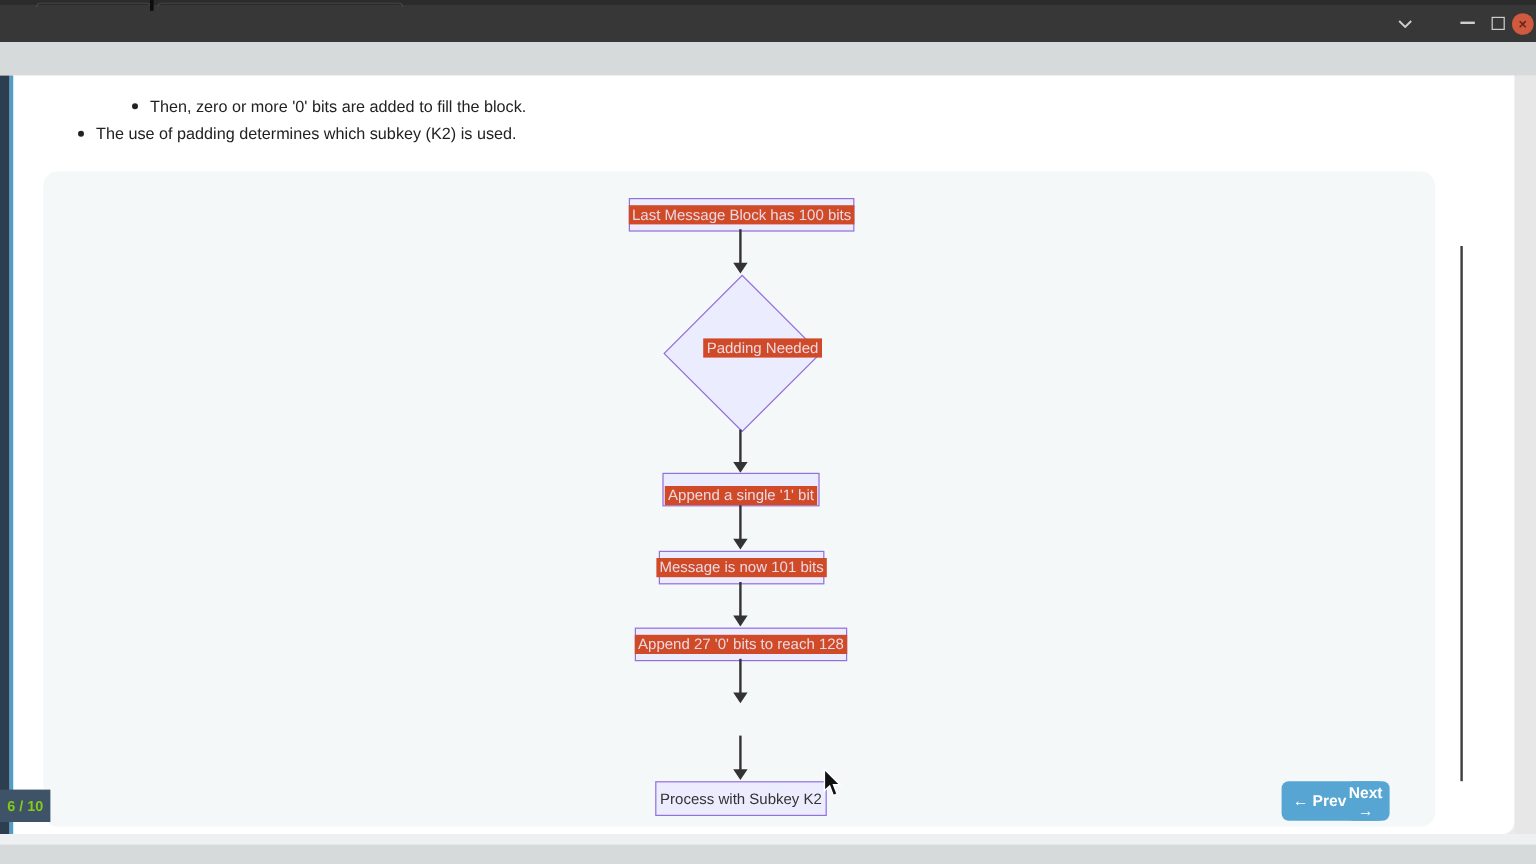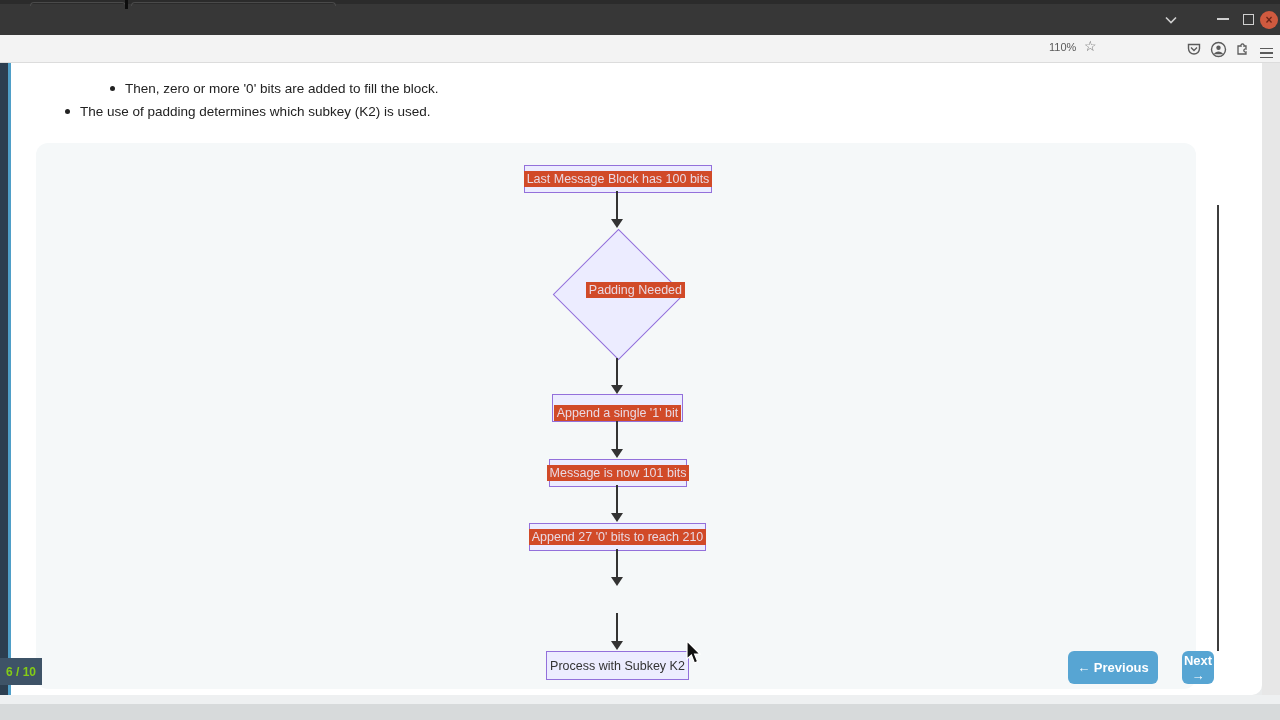--- a/index.html
+++ b/index.html
@@ -44,21 +44,21 @@
   .fc-diamond{position:absolute;left:572px;top:248px;width:91px;height:91px;background:#ECECFF;border:1px solid #9370DB;transform:rotate(45deg);}
   .fc-diamond-label{position:absolute;left:549px;top:283px;width:136px;text-align:right;font-size:12.5px;white-space:nowrap;}
   .fc-arrow{position:absolute;left:616px;width:2px;background:#333;}
   .fc-arrow::after{content:"";position:absolute;left:-5px;bottom:-8px;border-left:6px solid transparent;border-right:6px solid transparent;border-top:9px solid #333;}
   .vline{position:absolute;left:1217px;top:205px;width:2px;height:446px;background:#3d3d3d;}
 
   
   .badge{position:absolute;left:0;top:658px;width:42px;height:27px;background:#3e5367;color:#84cc16;font-size:12px;font-weight:bold;display:flex;align-items:center;justify-content:center;z-index:5;}
   .navbtn{position:absolute;top:651px;height:33px;border:none;border-radius:6px;background:#57a5d3;color:#fff;font-size:13px;font-weight:600;font-family:inherit;display:flex;align-items:center;justify-content:center;cursor:pointer;}
   .btn-prev{left:1068px;width:90px;}
-  .btn-next{left:1182px;width:32px;}
+  .btn-next{left:1122px;width:32px;}
 
   .cursor{position:absolute;left:686px;top:640px;z-index:9;}
 </style>
 </head>
 <body>
 
 <div class="screen">
 
   <div class="titlebar">
     <div class="tabstrip">
@@ -75,47 +75,20 @@
       <span class="min-glyph"></span>
     </div>
     <div class="tb-btn" style="left:1241px;top:12px;width:14px;height:14px;" title="maximize">
       <span class="max-glyph"></span>
     </div>
     <div class="tb-btn close-btn">
       <span class="close-x">×</span>
     </div>
   </div>
 
-  <div class="toolbar">
-    <span class="zoom-label">110%</span>
-    <span class="star">☆</span>
-    <div class="tool-icon" style="left:1185px;">
-      <svg width="16" height="16" viewBox="0 0 16 16">
-          <path d="M2.5 3.5 h11 v4 a5.5 5.5 0 0 1 -11 0 z" fill="none" stroke="#5b5b5b" stroke-width="1.4"></path>
-          <polyline points="5,6.5 8,9.5 11,6.5" fill="none" stroke="#5b5b5b" stroke-width="1.4"></polyline>
-        </svg>
-    </div>
-    <div class="tool-icon" style="left:1209px;">
-      <svg width="17" height="17" viewBox="0 0 17 17">
-          <circle cx="8.5" cy="8.5" r="7" fill="none" stroke="#5b5b5b" stroke-width="1.4"></circle>
-          <circle cx="8.5" cy="6.8" r="2.2" fill="#5b5b5b"></circle>
-          <path d="M3.8 13.2 a5.5 5.5 0 0 1 9.4 0" fill="#5b5b5b"></path>
-        </svg>
-    </div>
-    <div class="tool-icon" style="left:1233px;">
-      <svg width="16" height="16" viewBox="0 0 16 16">
-          <path d="M4 5 h3 a1.6 1.6 0 1 1 3 0 h2 v3 a1.6 1.6 0 1 0 0 3 v2 H4 z" fill="none" stroke="#5b5b5b" stroke-width="1.3"></path>
-        </svg>
-    </div>
-    <div class="tool-icon hamburger" style="left:1257px;top:9px;">
-      <i></i>
-        <i></i>
-        <i></i>
-    </div>
-  </div>
 
   <div class="viewport"></div>
   <div class="scroll-track"></div>
   <div class="page"></div>
   <div class="side-dark"></div>
   <div class="side-teal"></div>
   <div class="bottom-strip"></div>
   <div class="bottom-strip2"></div>
 
   <div class="bullet" style="left:110px;top:81px;">
@@ -148,21 +121,21 @@
 
   <div class="fc-arrow" style="top:421px;height:29px;"></div>
 
   <div class="fc-node" style="left:549px;top:459px;width:136px;height:26px;">
     <span class="hl">Message is now 101 bits</span>
   </div>
 
   <div class="fc-arrow" style="top:485px;height:29px;"></div>
 
   <div class="fc-node" style="left:529px;top:523px;width:175px;height:26px;">
-    <span class="hl">Append 27 '0' bits to reach 210</span>
+    <span class="hl">Append 27 '0' bits to reach 128</span>
   </div>
 
   <div class="fc-arrow" style="top:549px;height:29px;"></div>
 
 
   <div class="fc-arrow" style="top:613px;height:29px;"></div>
 
   <div class="fc-node" style="left:546px;top:651px;width:141px;height:27px;">
     <span>Process with Subkey K2</span>
   </div>

